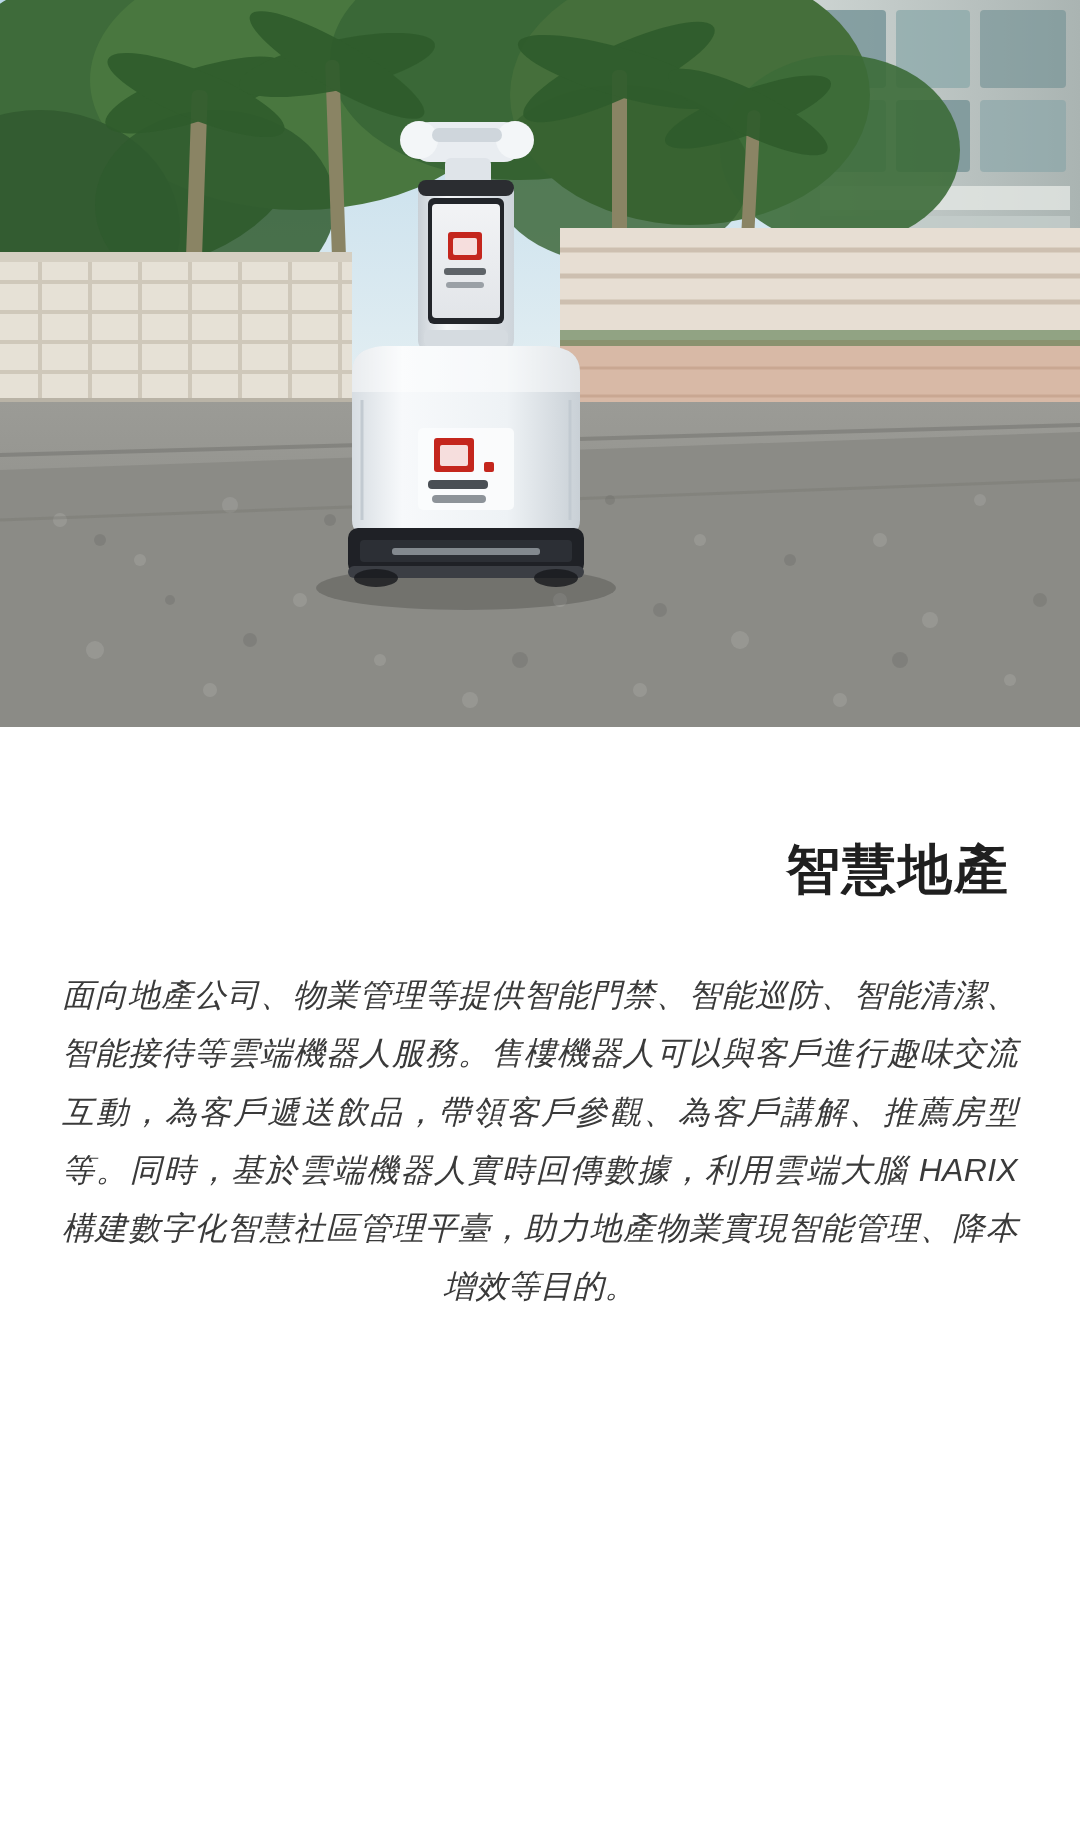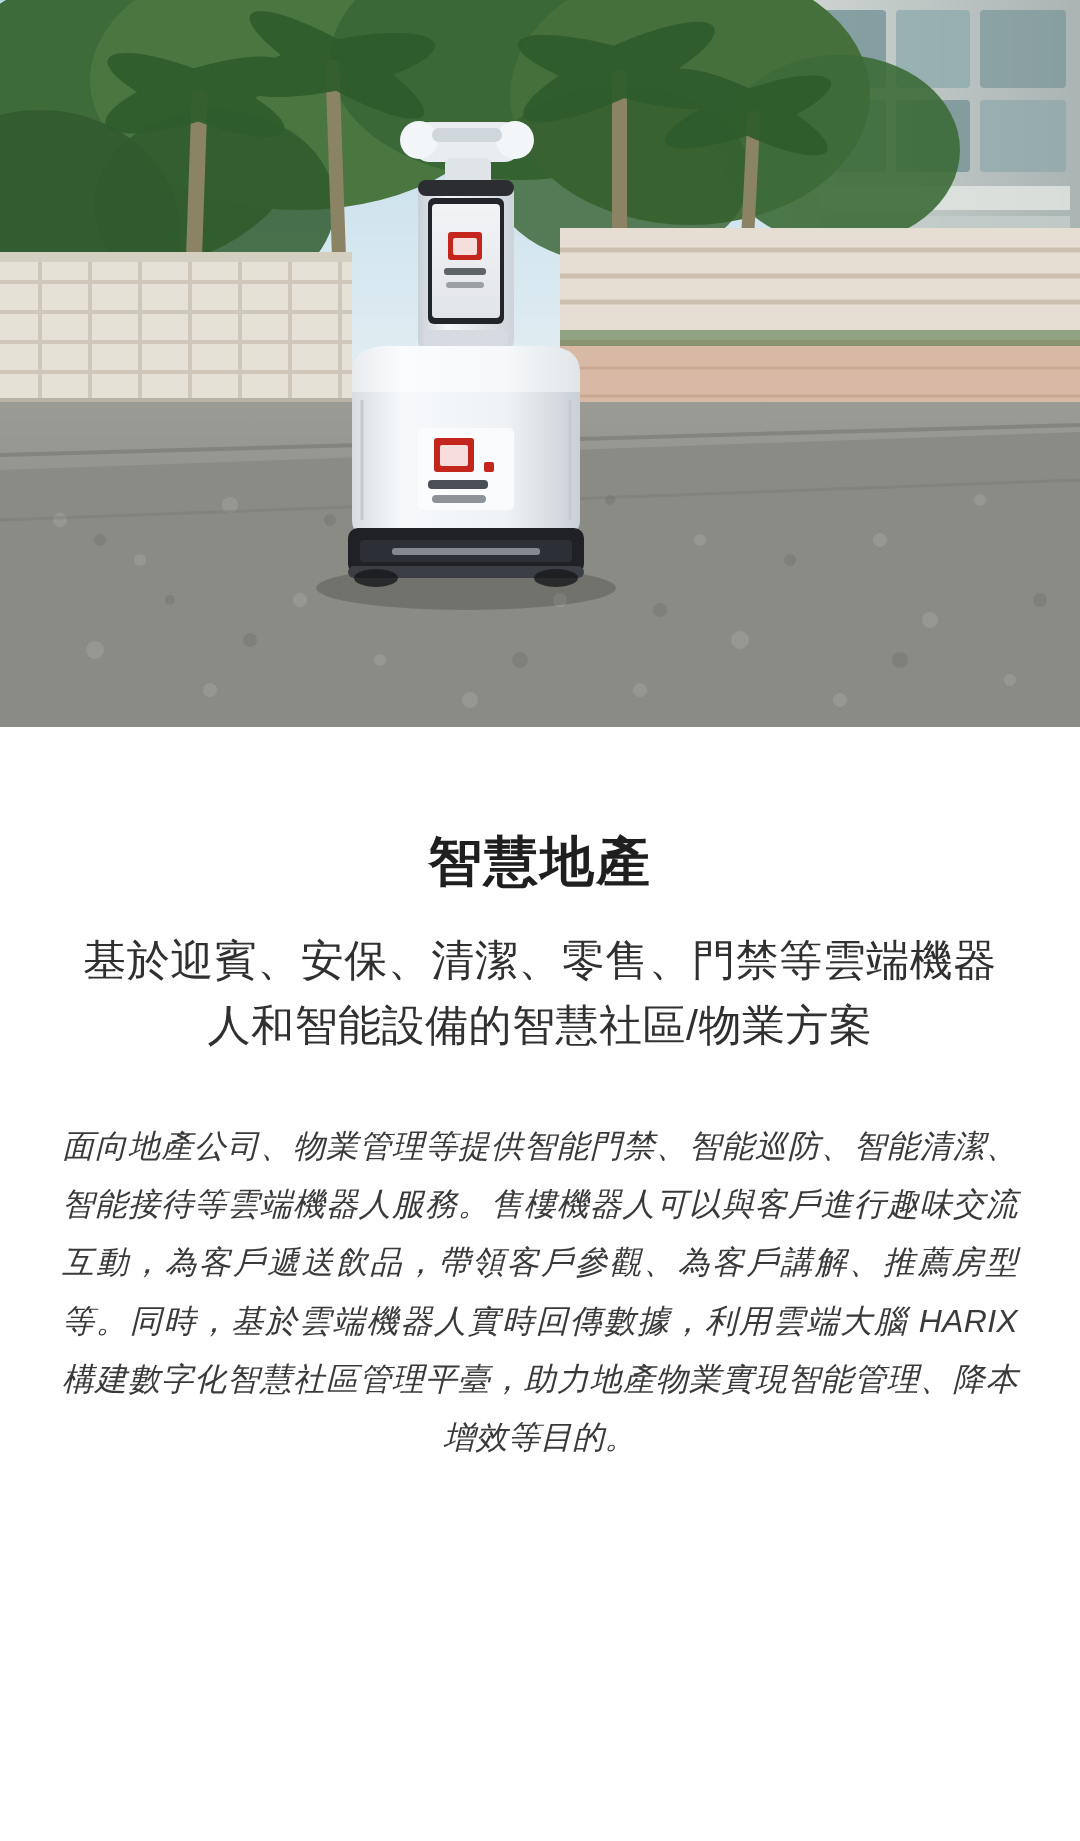--- a/index.html
+++ b/index.html
@@ -38,23 +38,23 @@
     height: 727px;
   }
 
   
   .content {
     padding: 0 62px;
     box-sizing: border-box;
   }
 
   .title {
-    margin: 0;
+    margin: 8px;
     padding-top: 103px;
-    text-align: center;
+    text-align: right;
     font-size: 54px;
     line-height: 1.15;
     font-weight: bold;
     letter-spacing: 2px;
     color: #1f1f1f;
   }
 
   .subtitle {
     margin: 0;
     padding-top: 36px;
@@ -287,17 +287,16 @@
         </g>
 
         <ellipse cx="376" cy="578" rx="22" ry="9" fill="#17181c" opacity="0.8"></ellipse>
         <ellipse cx="556" cy="578" rx="22" ry="9" fill="#17181c" opacity="0.8"></ellipse>
       </g>
     </svg>
   </div>
 
   <div class="content">
     <h1 class="title">智慧地產</h1>
-    <h2 class="subtitle">基於迎賓、安保、清潔、零售、門禁等雲端機器人和智能設備的智慧社區/物業方案</h2>
     <p class="body-text">面向地產公司、物業管理等提供智能門禁、智能巡防、智能清潔、智能接待等雲端機器人服務。售樓機器人可以與客戶進行趣味交流互動，為客戶遞送飲品，帶領客戶參觀、為客戶講解、推薦房型等。同時，基於雲端機器人實時回傳數據，利用雲端大腦 HARIX 構建數字化智慧社區管理平臺，助力地產物業實現智能管理、降本增效等目的。</p>
   </div>
 
 </div>
 
 </body></html>

